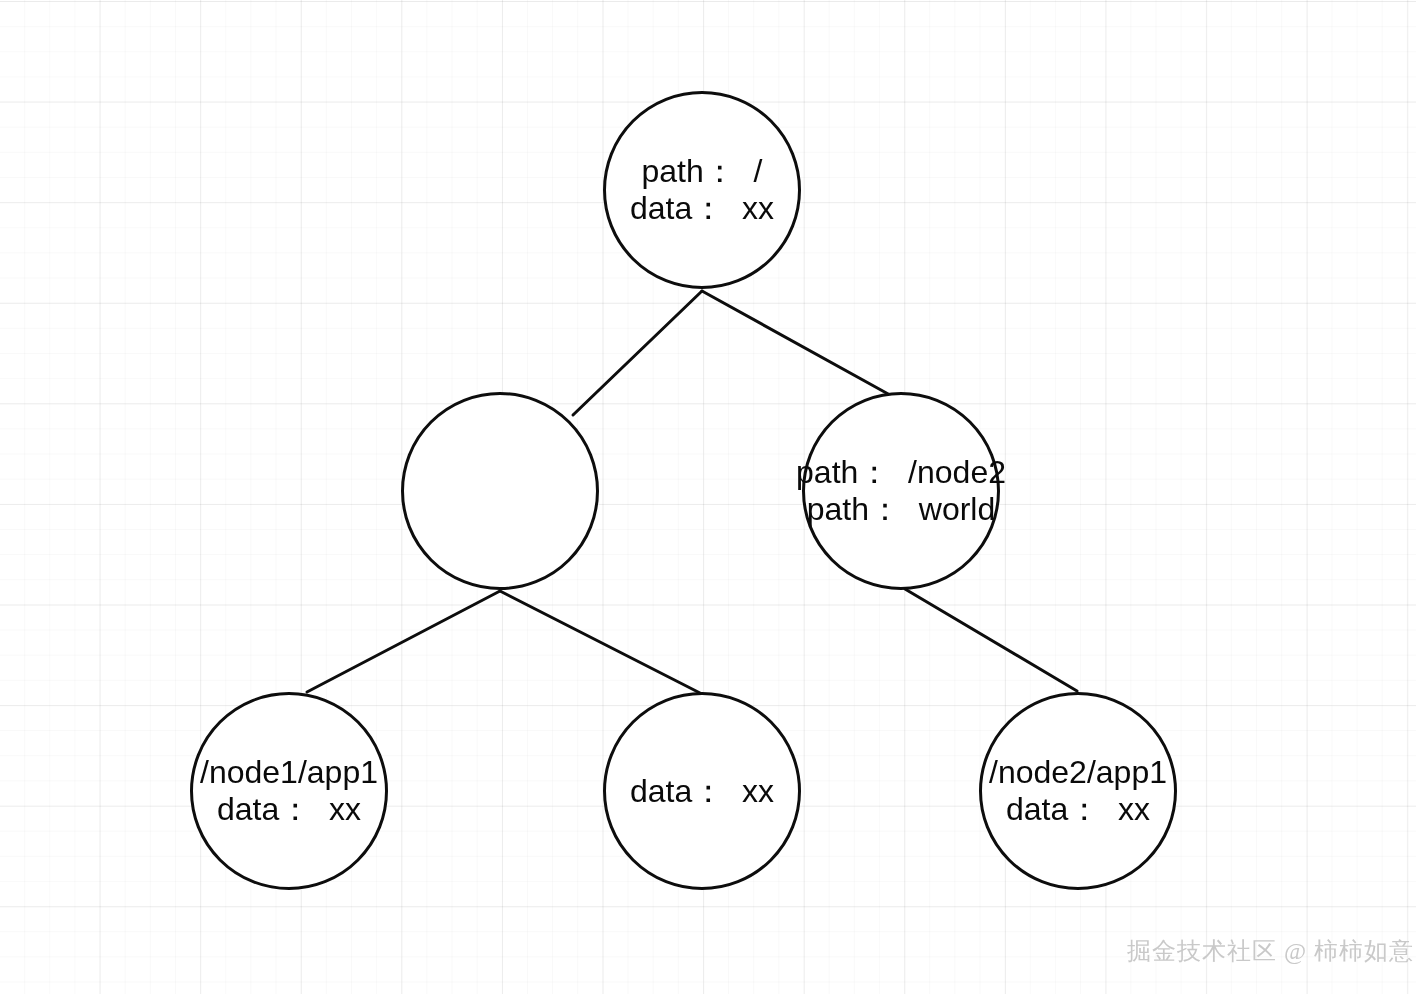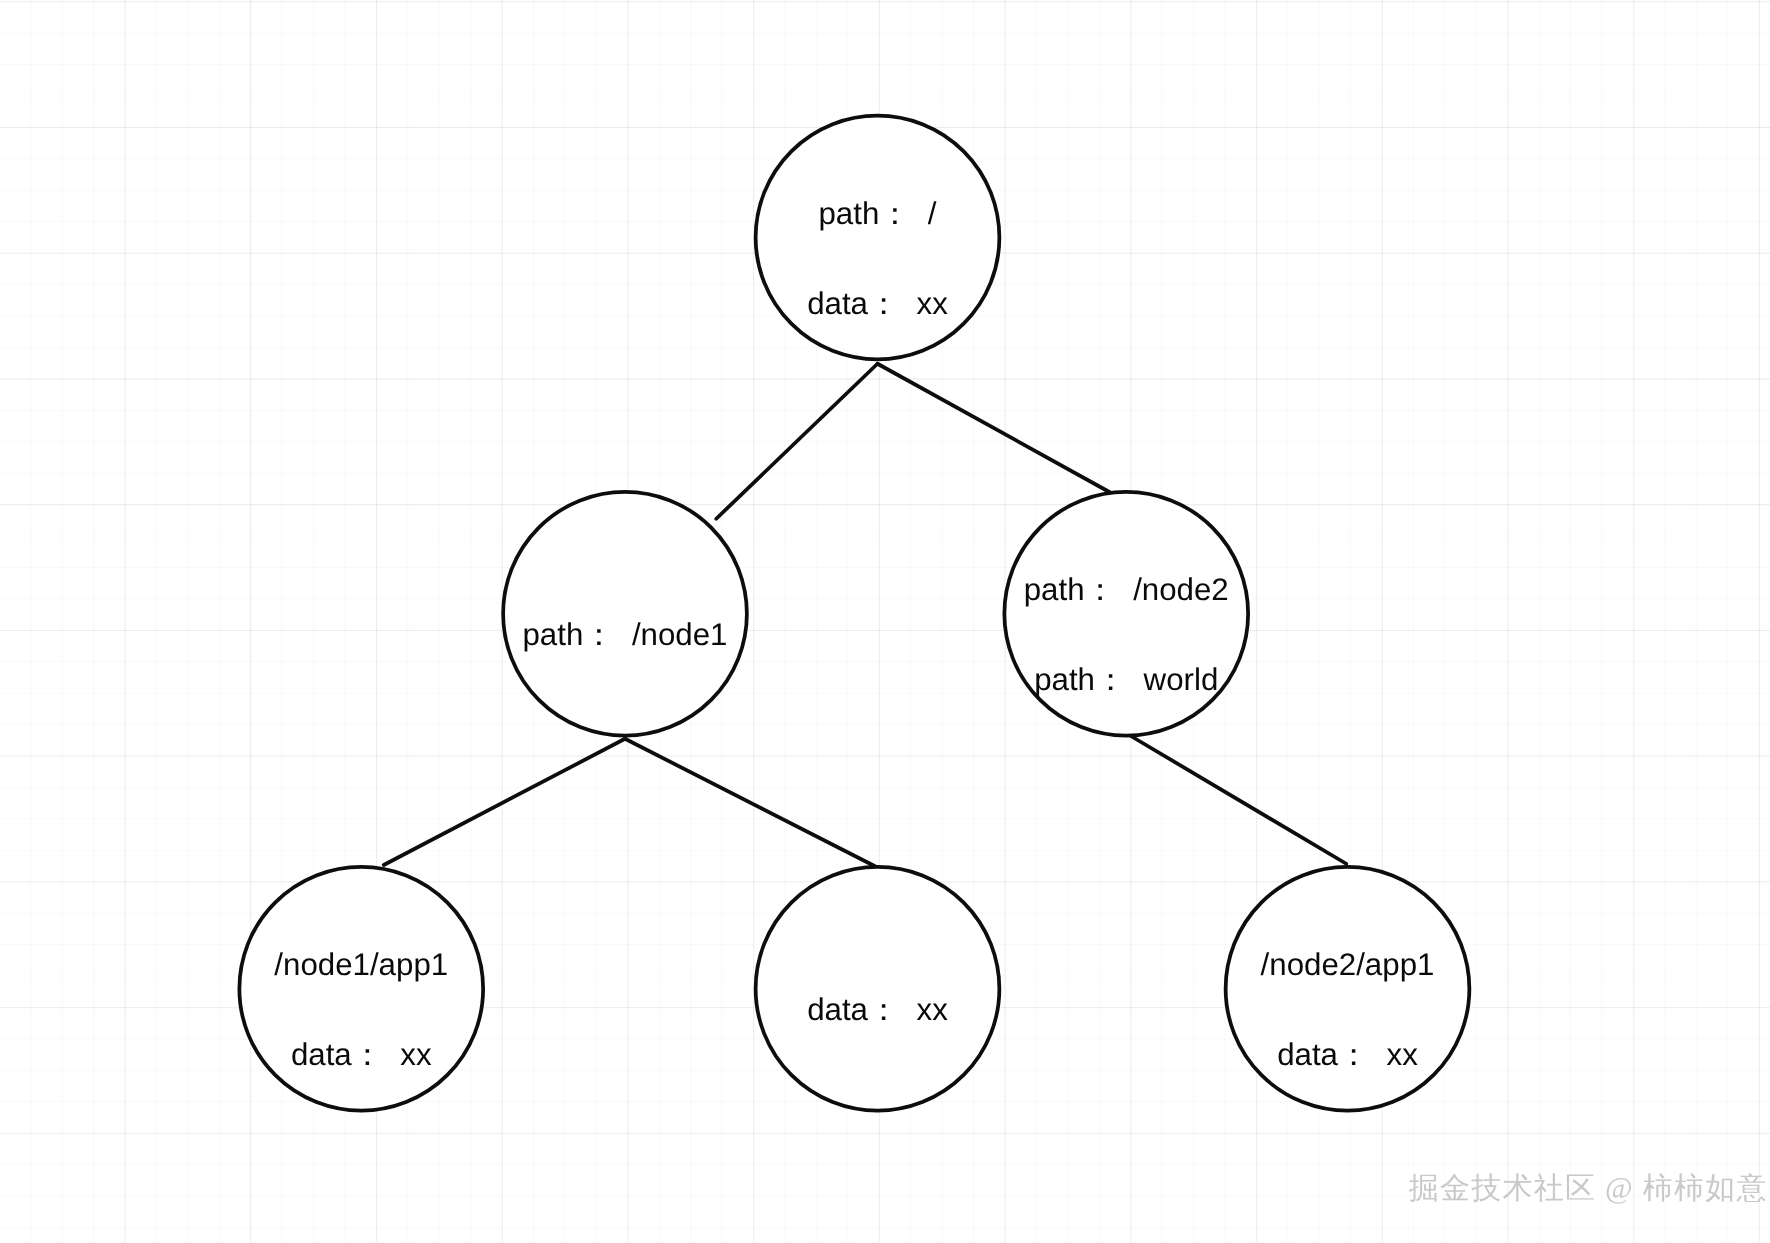--- a/index.html
+++ b/index.html
@@ -41,24 +41,23 @@
     border-radius: 50%;
     background: #ffffff;
     display: flex;
     flex-direction: column;
     align-items: center;
     justify-content: center;
     color: #0a0a0a;
   }
   .node-line {
     white-space: pre;
-    font-size: 25px;
+    font-size: 32px;
     line-height: 37px;
     letter-spacing: 0px;
-    margin-top: 35px;
   }
   .watermark {
     position: absolute;
     white-space: nowrap;
     color: #c9c9c9;
     font-size: 24px;
     line-height: 26px;
     font-family: Liberation Serif, serif;
     letter-spacing: 1px;
   }
@@ -75,21 +74,20 @@
       <line x1="500" y1="591" x2="700" y2="693" stroke="#0d0d0d" stroke-width="3" stroke-linecap="round"></line>
       <line x1="905" y1="589" x2="1077" y2="691" stroke="#0d0d0d" stroke-width="3" stroke-linecap="round"></line>
     </svg>
 
   <div id="nodes-layer">
       <div class="node" style="left: 603px; top: 91px; width: 198px; height: 198px;">
         <div class="node-line">path：  /</div>
         <div class="node-line">data：  xx</div>
       </div>
       <div class="node" style="left: 401px; top: 392px; width: 198px; height: 198px;">
-        <div class="node-line">path：  /node1</div>
       </div>
       <div class="node" style="left: 802px; top: 392px; width: 198px; height: 198px;">
         <div class="node-line">path：  /node2</div>
         <div class="node-line">path：  world</div>
       </div>
       <div class="node" style="left: 190px; top: 692px; width: 198px; height: 198px;">
         <div class="node-line">/node1/app1</div>
         <div class="node-line">data：  xx</div>
       </div>
       <div class="node" style="left: 603px; top: 692px; width: 198px; height: 198px;">

